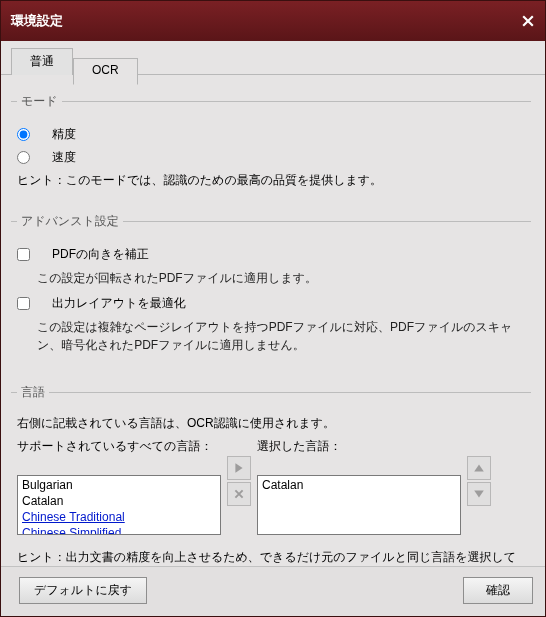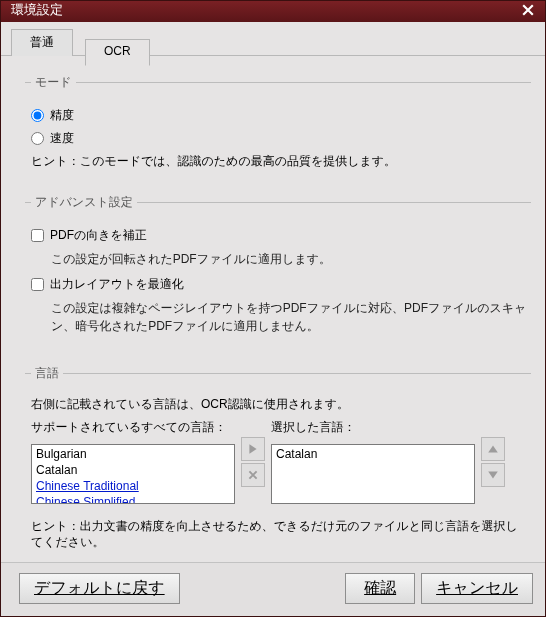--- a/index.html
+++ b/index.html
@@ -1,43 +1,43 @@
 <!DOCTYPE html>
 <html><head>
 <meta charset="utf-8">
 <style>
 * { box-sizing: border-box; margin: 0; padding: 0; }
 body { font-family: "MS UI Gothic", Arial, sans-serif; font-size: 12px; background: #fff; width: 546px; height: 617px; overflow: hidden; }
 .dialog { width: 546px; height: 617px; border: 1px solid #3a0f0f; background: #e6e4e4; display: flex; flex-direction: column; }
-.titlebar { height: 21px; background: linear-gradient(to bottom,#7a2024,#5a1518); color: #fff; display: flex; align-items: flex-start; padding: 0 6px 0 10px; font-weight: normal; font-size: 13px; }
+.titlebar { height: 40px; background: linear-gradient(to bottom,#7a2024,#5a1518); color: #fff; display: flex; align-items: center; padding: 0 6px 0 10px; font-weight: bold; font-size: 13px; }
 .titlebar .title { flex: 1; }
 .titlebar .close { width: 22px; height: 18px; display: flex; align-items: center; justify-content: center; cursor: pointer; }
 .titlebar .close svg { width: 12px; height: 12px; }
-.tabstrip { display: flex; padding: 6px 10px 0 10px; border-bottom: 1px solid #b8b8b8; gap: 12px; }
+.tabstrip { display: flex; padding: 6px 10px 0 10px; border-bottom: 1px solid #b8b8b8; gap: 0; }
 .tab { padding: 4px 18px 5px; border: 1px solid #b5b5b5; border-bottom: none; background: #e2e2e2; font-size: 12px; cursor: pointer; position: relative; top: 1px; }
 .tab.active { background: #e6e4e4; top: 11px; border-bottom: 1px solid #e6e4e4; }
-.content { flex: 1; padding: 10px 14px 4px 24px; overflow: hidden; }
+.content { flex: 1; padding: 10px 14px 4px 10px; overflow: hidden; }
 fieldset { border: 1px solid #bcbcbc; border-left: none; border-right: none; border-bottom: none; margin: 8px 0 0 0; padding: 10px 4px 14px 6px; }
 legend { font-size: 12px; color: #555; padding: 0 4px; }
-.radio-row, .check-row { display: flex; align-items: center; margin: 6px 0; gap: 0; }
+.radio-row, .check-row { display: flex; align-items: center; margin: 6px 0; gap: 16px; }
 .radio-row input, .check-row input { margin-right: 6px; }
 .hint { margin: 4px 0 2px 0; line-height: 1.4; }
 .sub { margin: 2px 0 8px 20px; line-height: 1.5; color: #222; }
 .lang-area { display: flex; gap: 6px; margin-top: 6px; align-items: flex-start; }
 .lang-col { display: flex; flex-direction: column; }
-.lang-col label { margin-bottom: 8px; }
+.lang-col label { margin-bottom: 20px; }
 .listbox { border: 1px solid #7a7a7a; background: #fff; width: 204px; height: 60px; overflow-y: scroll; padding: 1px; }
 .listbox .item { padding: 1px 3px; font-size: 12px; cursor: pointer; }
 .listbox .item.link { color: #0018cc; text-decoration: underline; }
 .arrowcol { display: flex; flex-direction: column; gap: 2px; margin-top: 18px; }
 .sqbtn { width: 24px; height: 24px; border: 1px solid #8a8a8a; background: linear-gradient(#f3f3f3,#d6d6d6); display: flex; align-items: center; justify-content: center; cursor: pointer; }
 .sqbtn.disabled { opacity: .5; cursor: default; background: #d9d9d9; }
 .sqbtn svg { width: 12px; height: 12px; }
 .btnbar { display: flex; padding: 10px 12px 12px; border-top: 1px solid #c2c2c2; background: #e2e0e0; }
-.btn { border: 1px solid #8e8e8e; background: linear-gradient(#f5f5f5,#dcdcdc); padding: 4px 14px; font-size: 16px; cursor: pointer; margin-left: 6px; min-width: 70px; text-decoration: underline; }
+.btn { border: 1px solid #8e8e8e; background: linear-gradient(#f5f5f5,#dcdcdc); padding: 4px 14px; font-size: 12px; cursor: pointer; margin-left: 6px; min-width: 70px; }
 .btnbar .spacer { flex: 1; }
 </style>
 </head>
 <body>
 
 <div class="dialog">
   <div class="titlebar">
     <span class="title">環境設定</span>
     <div class="close">
       <svg viewBox="0 0 10 10">
@@ -129,15 +129,14 @@
       <div class="hint" style="margin-top:14px">ヒント：出力文書の精度を向上させるため、できるだけ元のファイルと同じ言語を選択してください。</div>
 
     </fieldset>
 
   </div>
 
   <div class="btnbar">
     <button class="btn">デフォルトに戻す</button>
     <div class="spacer"></div>
     <button class="btn">確認</button>
-    <button class="btn">キャンセル</button>
   </div>
 </div>
 
 </body></html>

